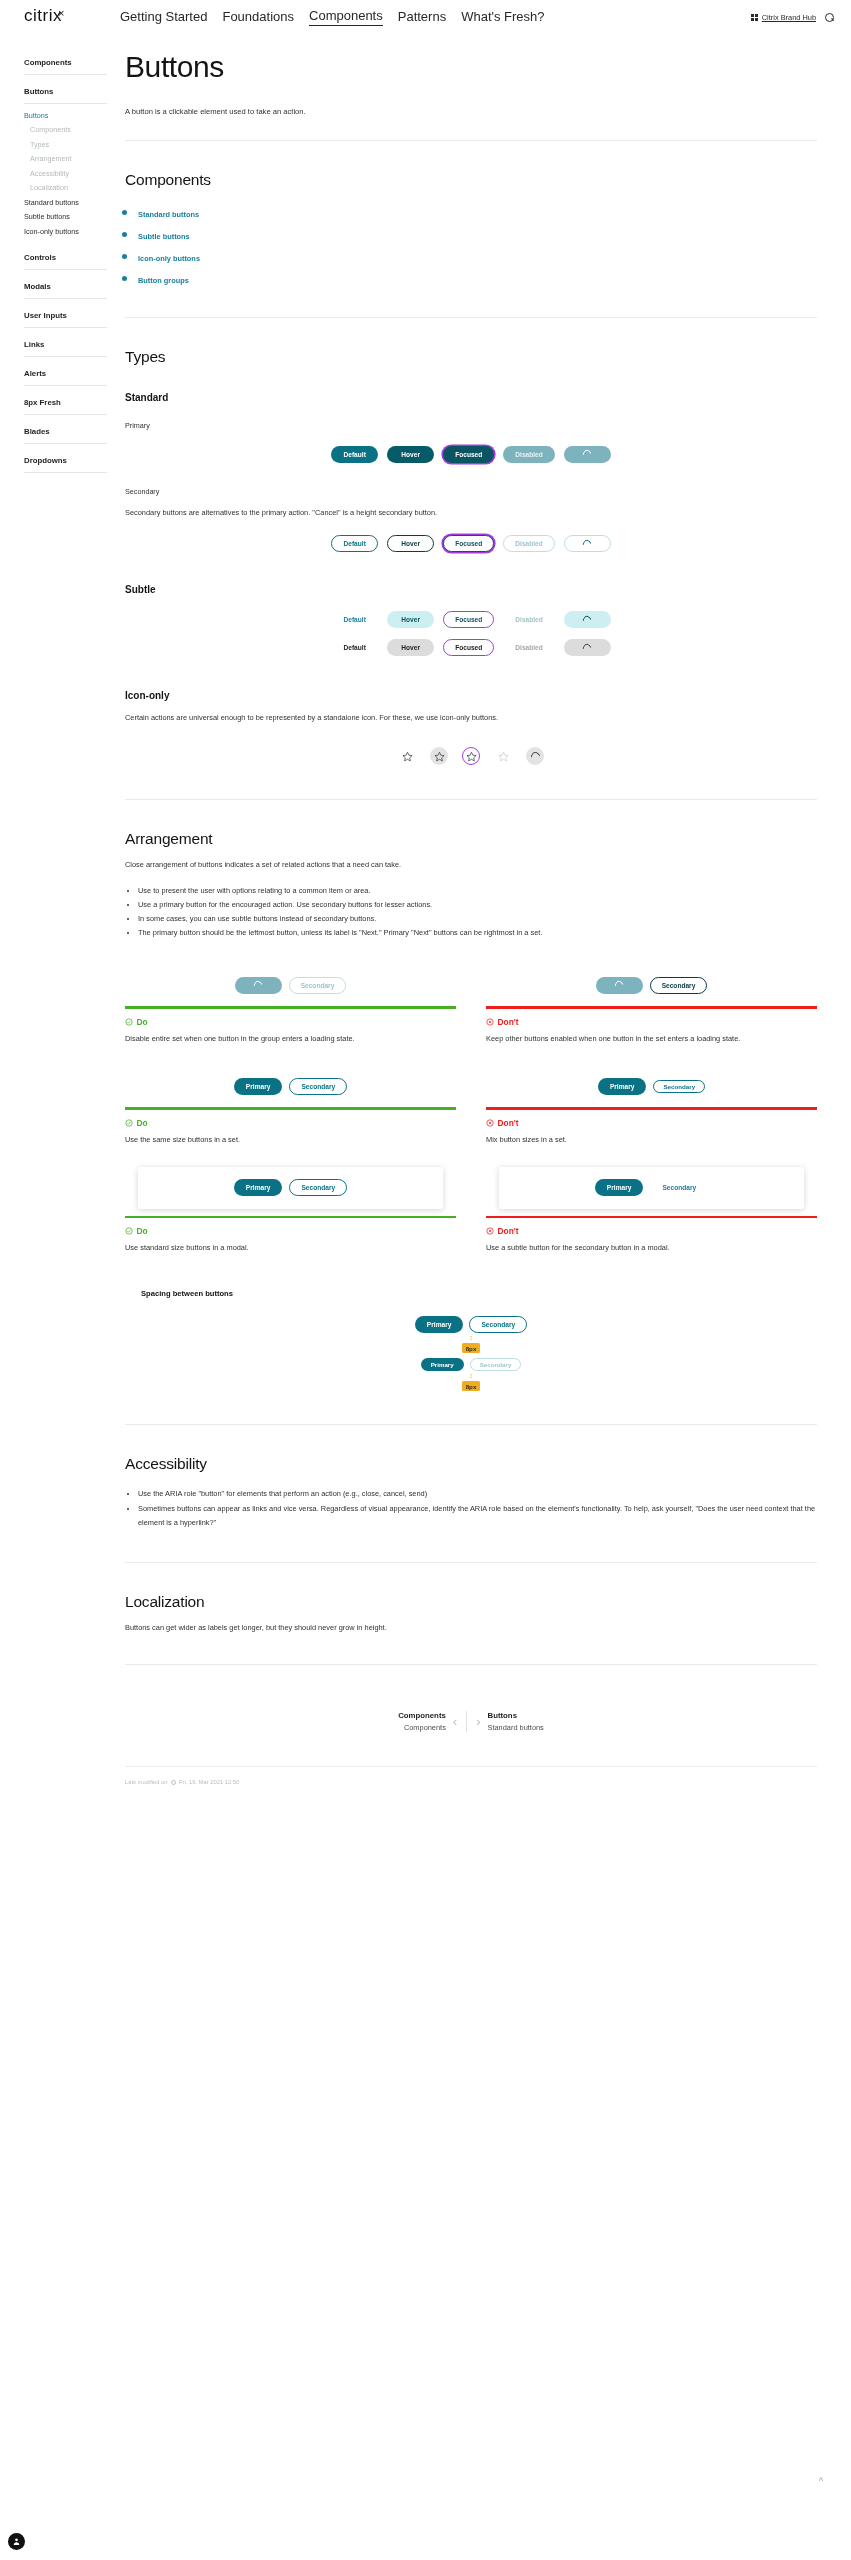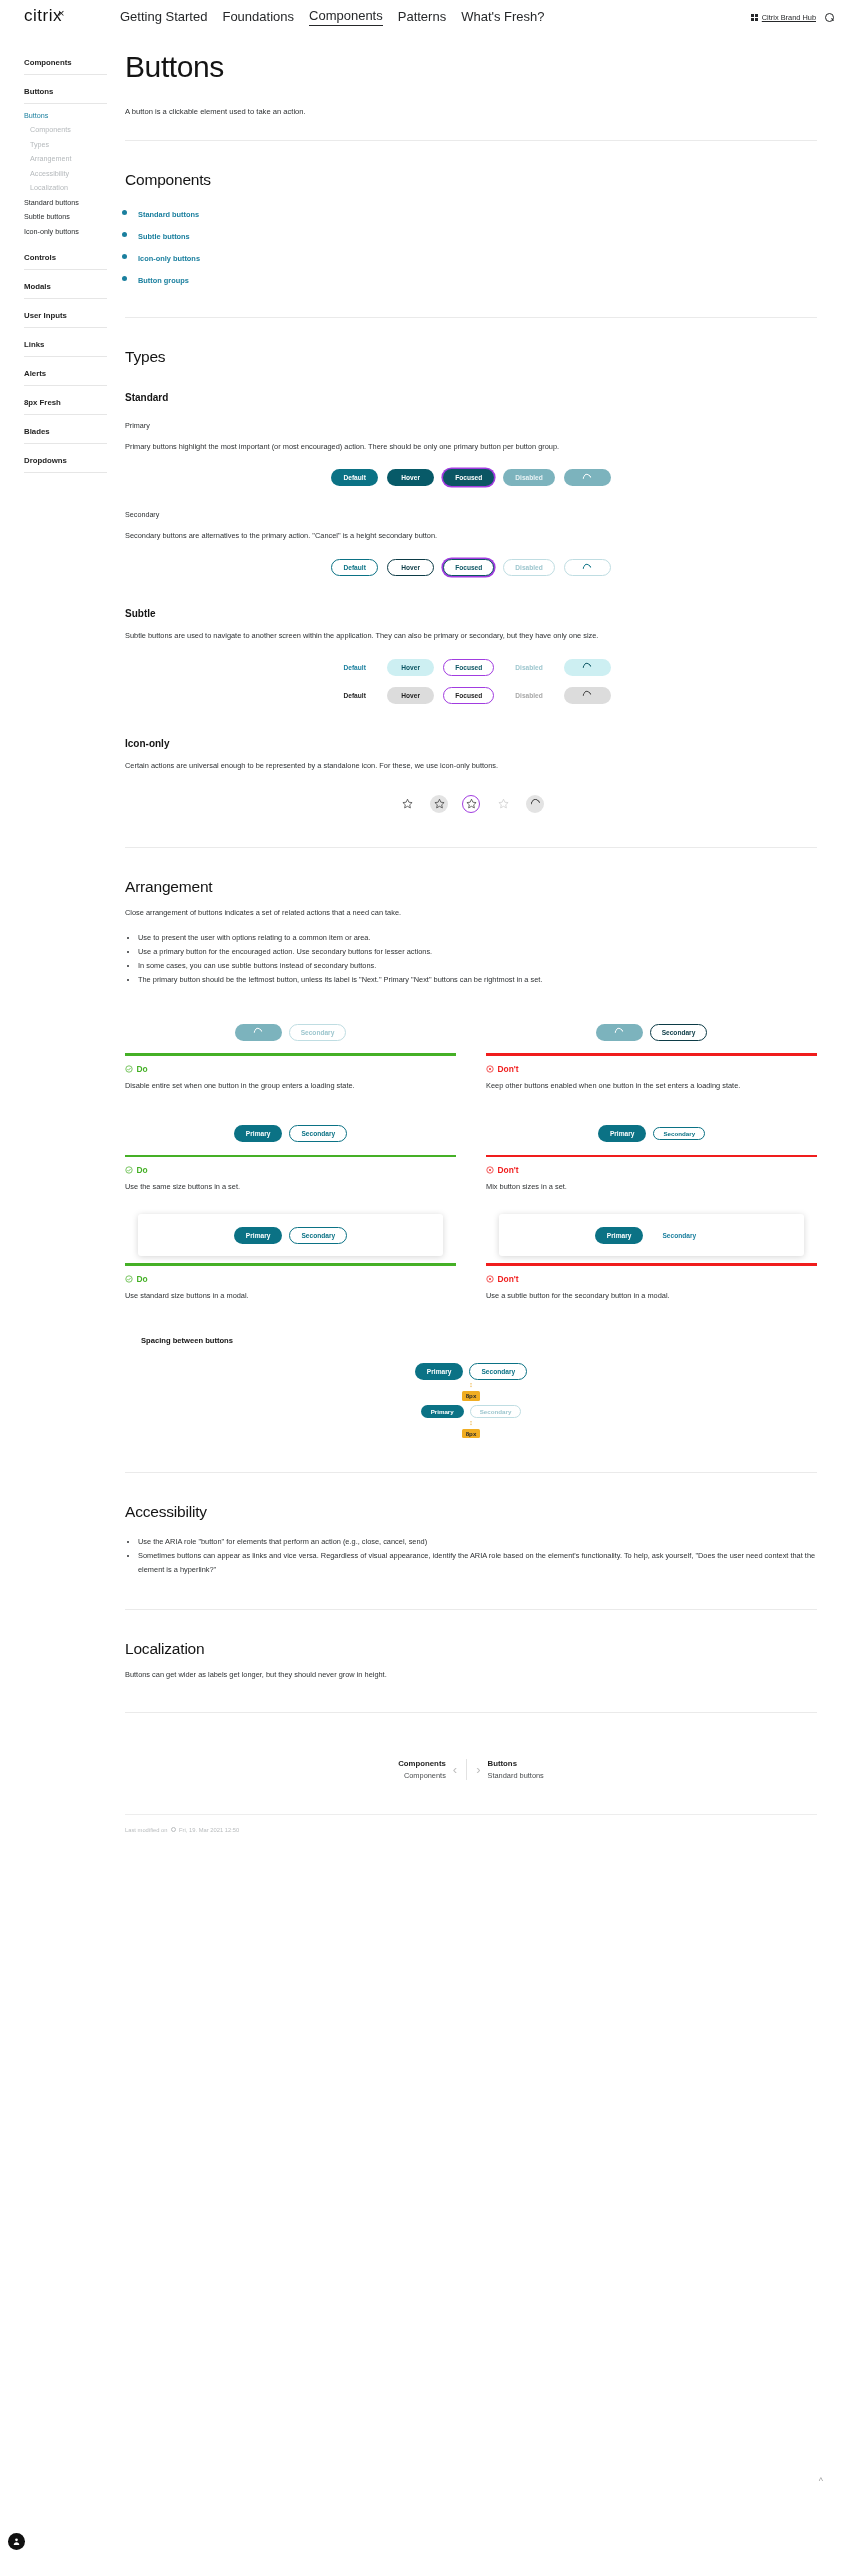--- a/index.html
+++ b/index.html
@@ -310,21 +310,20 @@
       <li><a href="#">Standard buttons</a></li>
       <li><a href="#">Subtle buttons</a></li>
       <li><a href="#">Icon-only buttons</a></li>
       <li><a href="#">Button groups</a></li>
     </ul>
     <hr class="sep" style="margin-top:30px">
 
     <h2 class="sec">Types</h2>
     <h3 class="sub">Standard</h3>
     <div class="lbl">Primary</div>
-    <p class="body">Primary buttons highlight the most important (or most encouraged) action. There should be only one primary button per button group.</p>
 
     <div class="btnrow">
       <button class="btn std p-default">Default</button>
       <button class="btn std p-hover">Hover</button>
       <button class="btn std p-focused">Focused</button>
       <button class="btn std p-disabled">Disabled</button>
       <button class="btn std p-loading">
           <span class="spinner"></span>
         </button>
     </div>
@@ -336,21 +335,20 @@
       <button class="btn std s-default">Default</button>
       <button class="btn std s-hover">Hover</button>
       <button class="btn std s-focused">Focused</button>
       <button class="btn std s-disabled">Disabled</button>
       <button class="btn std s-loading">
           <span class="spinner"></span>
         </button>
     </div>
 
     <h3 class="sub" style="margin-top:32px">Subtle</h3>
-    <p class="body">Subtle buttons are used to navigate to another screen within the application. They can also be primary or secondary, but they have only one size.</p>
 
     <div class="btnrow">
       <button class="btn std sub-t-default">Default</button>
       <button class="btn std sub-t-hover">Hover</button>
       <button class="btn std sub-t-focused">Focused</button>
       <button class="btn std sub-t-disabled">Disabled</button>
       <button class="btn std sub-t-loading">
           <span class="spinner"></span>
         </button>
     </div>

